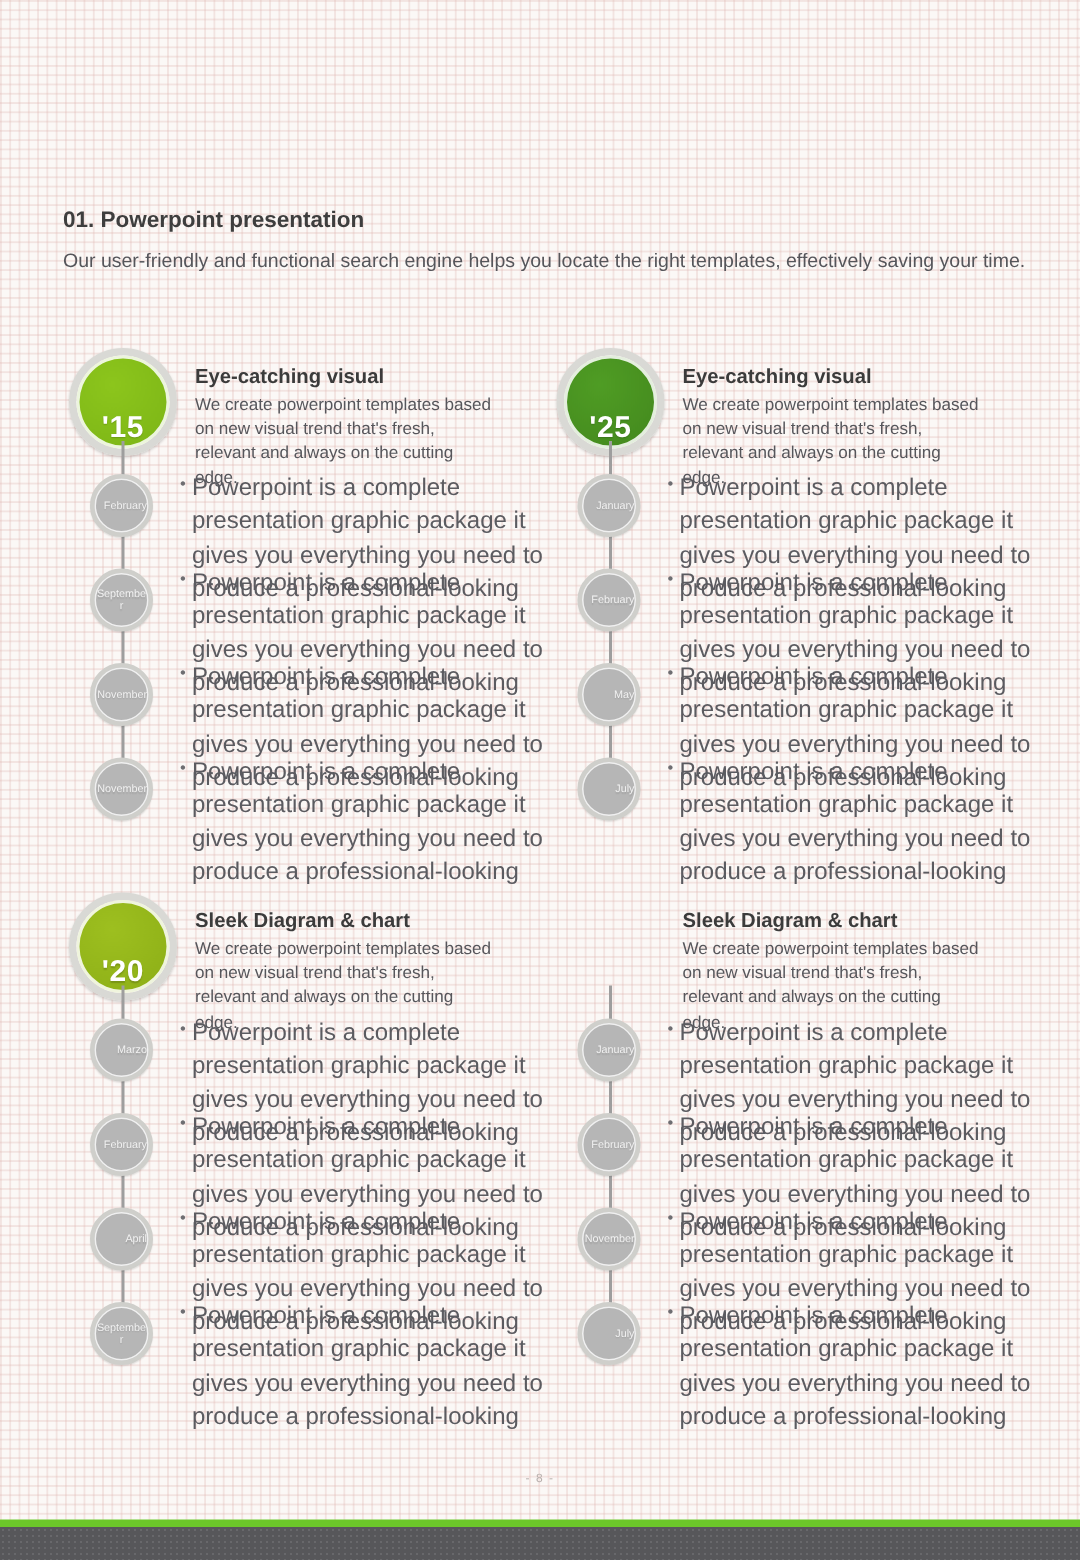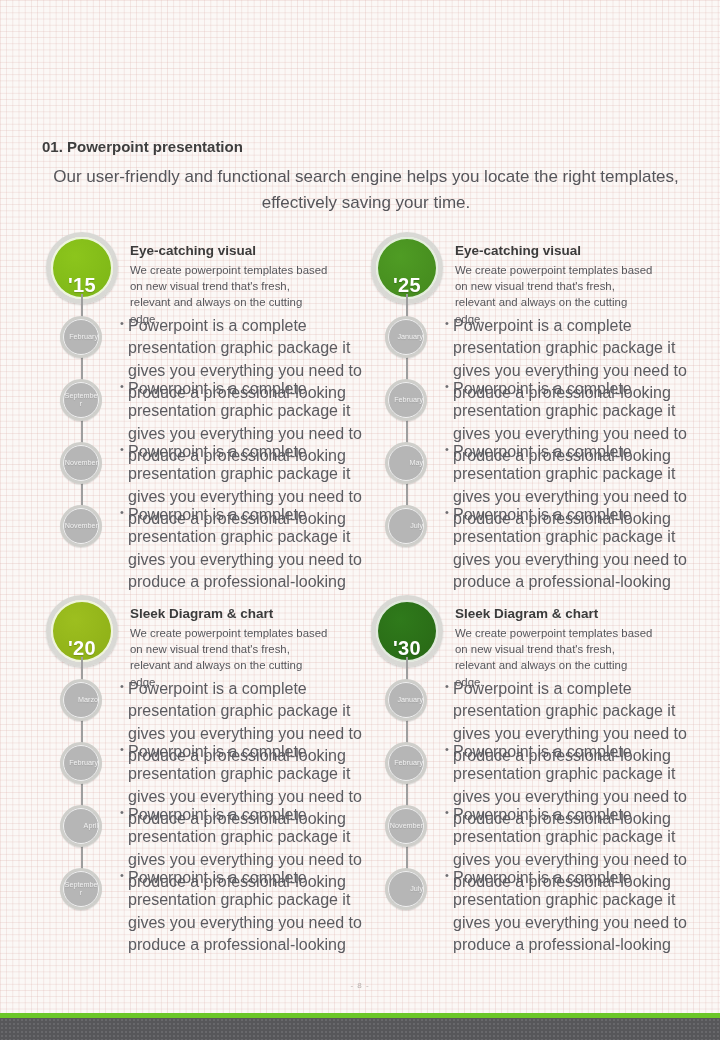--- a/index.html
+++ b/index.html
@@ -26,21 +26,21 @@
     position:absolute;left:42px;top:44px;
     font-size:42px;font-weight:bold;color:#3a3a3a;
     letter-spacing:-0.6px;line-height:1;
   }
   .section-title{
     position:absolute;left:42px;top:138px;
     font-size:15px;font-weight:bold;color:#3e3e3e;
   }
   .section-sub{
     position:absolute;left:42px;top:164px;width:648px;
-    font-size:17px;color:#55555a;line-height:1.55;text-align:center;
+    font-size:13px;color:#55555a;line-height:1.55;
   }
   
   .block{position:absolute;width:330px;}
   .block.c1{left:42px;}
   .block.c2{left:367px;}
   .block.r1{top:232px;}
   .block.r2{top:595px;}
 
   .block-head{position:relative;height:80px;}
   .big-circle{
@@ -280,25 +280,20 @@
             </div>
           </div>
         <div class="tl-bullet">•</div>
         <div class="tl-text">Powerpoint is a complete presentation graphic package it gives you everything you need to produce a professional-looking</div>
       </div>
     </div>
   </div>
 
   <div class="block c2 r2">
     <div class="block-head">
-      <div class="big-circle">
-        <div class="inner" style="background: radial-gradient(circle at 38% 30%, rgb(47, 122, 27), rgb(40, 103, 21));">
-          <span class="yr">'30</span>
-        </div>
-      </div>
       <div class="head-text">
         <div class="head-title">Sleek Diagram &amp; chart</div>
         <div class="head-desc">We create powerpoint templates based on new visual trend that's fresh, relevant and always on the cutting edge.</div>
       </div>
     </div>
     <div class="timeline">
       <div class="tl-line"></div>
       <div class="tl-row">
         <div class="sm-circle">
             <div class="sm-inner">

